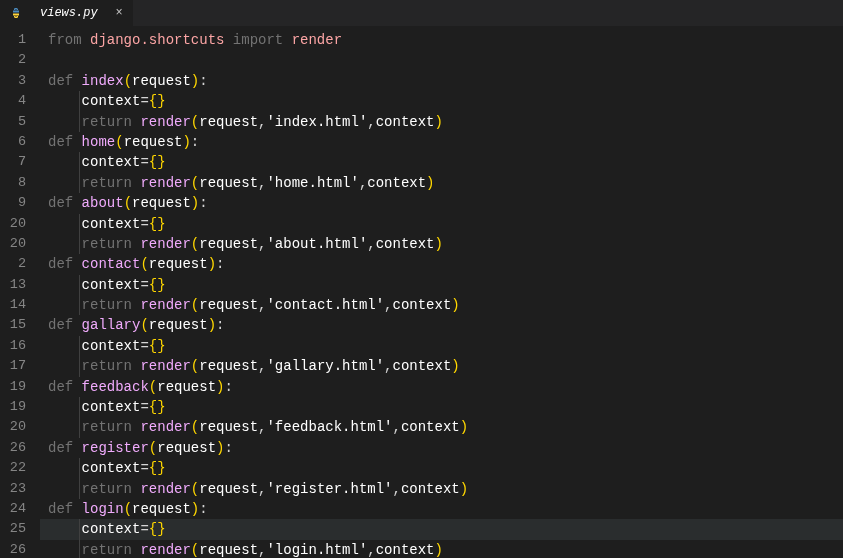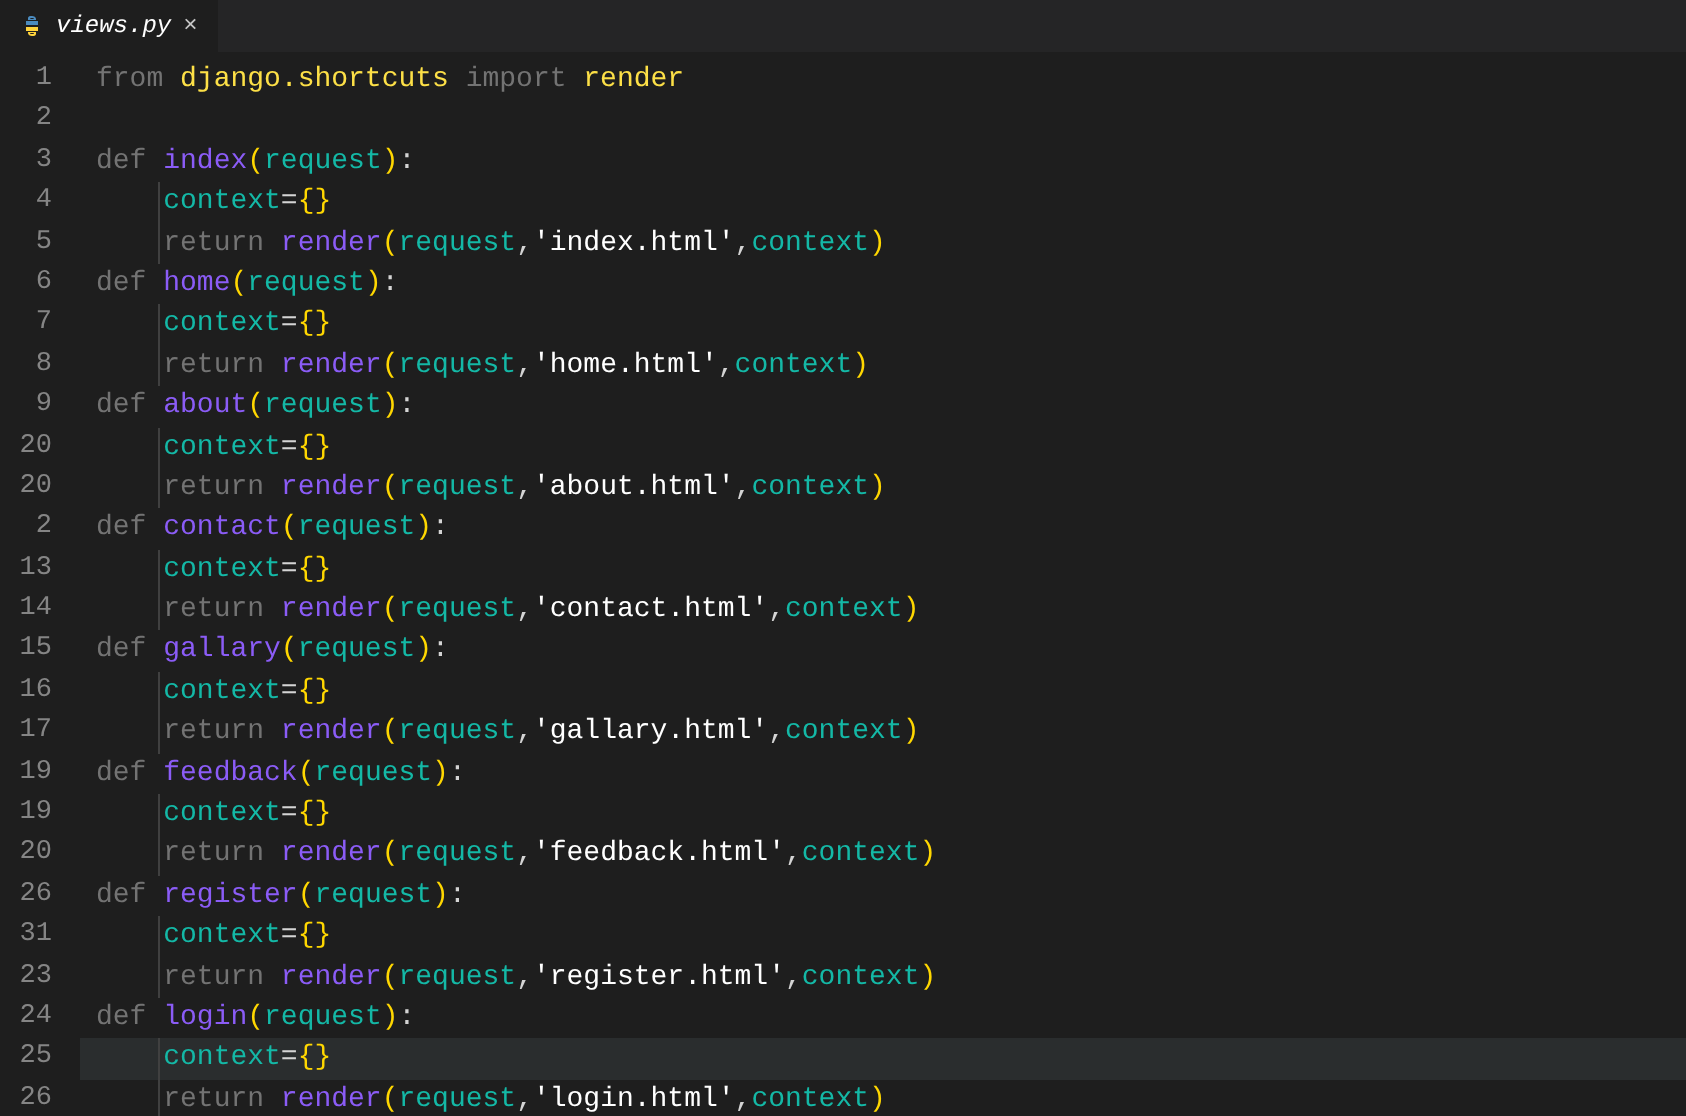--- a/index.html
+++ b/index.html
@@ -14,21 +14,21 @@
   }
   .tabs {
     display: flex;
     background: #252526;
     height: 26px;
     align-items: stretch;
   }
   .tab {
     display: flex;
     align-items: center;
-    gap: 6px;
+    gap: 18px;
     background: #1e1e1e;
     padding: 0 10px;
     font-size: 12px;
     color: #ffffff;
     font-style: italic;
     border-right: 1px solid #252526;
     cursor: pointer;
   }
   .tab-icon {
     display: inline-flex;
@@ -74,23 +74,23 @@
   }
   .indent-guide {
     position: absolute;
     left: 8px;
     top: 0;
     bottom: 0;
     border-left: 1px solid #404040;
     margin-left: 31px;
   }
   .tok-kw { color: #737373; }
-  .tok-mod { color: #fde047; }
-  .tok-fn { color: #8b5cf6; }
-  .tok-param { color: #14b8a6; }
+  .tok-mod { color: #fca5a5; }
+  .tok-fn { color: #f0abfc; }
+  .tok-param { color: #ffffff; }
   .tok-str { color: #ffffff; }
   .tok-punc { color: #d4d4d4; }
   .tok-op { color: #d4d4d4; }
   .tok-brace { color: #ffd700; }
 </style>
 </head>
 <body>
 
 <div class="tabs">
   <div class="tab">
@@ -123,20 +123,20 @@
       <div class="ln">2</div>
       <div class="ln">13</div>
       <div class="ln">14</div>
       <div class="ln">15</div>
       <div class="ln">16</div>
       <div class="ln">17</div>
       <div class="ln">19</div>
       <div class="ln">19</div>
       <div class="ln">20</div>
       <div class="ln">26</div>
-      <div class="ln">31</div>
+      <div class="ln">22</div>
       <div class="ln">23</div>
       <div class="ln">24</div>
       <div class="ln">25</div>
       <div class="ln">26</div>
     </div>
   <div class="code" id="code"><div class="code-line"><span class="tok-kw">from </span><span class="tok-mod">django.shortcuts </span><span class="tok-kw">import </span><span class="tok-mod">render</span></div><div class="code-line"></div><div class="code-line"><span class="tok-kw">def </span><span class="tok-fn">index</span><span class="tok-brace">(</span><span class="tok-param">request</span><span class="tok-brace">)</span><span class="tok-punc">:</span></div><div class="code-line"><span class="indent-guide"></span><span>    </span><span class="tok-param">context</span><span class="tok-op">=</span><span class="tok-brace">{}</span></div><div class="code-line"><span class="indent-guide"></span><span>    </span><span class="tok-kw">return </span><span class="tok-fn">render</span><span class="tok-brace">(</span><span class="tok-param">request</span><span class="tok-punc">,</span><span class="tok-str">'index.html'</span><span class="tok-punc">,</span><span class="tok-param">context</span><span class="tok-brace">)</span></div><div class="code-line"><span class="tok-kw">def </span><span class="tok-fn">home</span><span class="tok-brace">(</span><span class="tok-param">request</span><span class="tok-brace">)</span><span class="tok-punc">:</span></div><div class="code-line"><span class="indent-guide"></span><span>    </span><span class="tok-param">context</span><span class="tok-op">=</span><span class="tok-brace">{}</span></div><div class="code-line"><span class="indent-guide"></span><span>    </span><span class="tok-kw">return </span><span class="tok-fn">render</span><span class="tok-brace">(</span><span class="tok-param">request</span><span class="tok-punc">,</span><span class="tok-str">'home.html'</span><span class="tok-punc">,</span><span class="tok-param">context</span><span class="tok-brace">)</span></div><div class="code-line"><span class="tok-kw">def </span><span class="tok-fn">about</span><span class="tok-brace">(</span><span class="tok-param">request</span><span class="tok-brace">)</span><span class="tok-punc">:</span></div><div class="code-line"><span class="indent-guide"></span><span>    </span><span class="tok-param">context</span><span class="tok-op">=</span><span class="tok-brace">{}</span></div><div class="code-line"><span class="indent-guide"></span><span>    </span><span class="tok-kw">return </span><span class="tok-fn">render</span><span class="tok-brace">(</span><span class="tok-param">request</span><span class="tok-punc">,</span><span class="tok-str">'about.html'</span><span class="tok-punc">,</span><span class="tok-param">context</span><span class="tok-brace">)</span></div><div class="code-line"><span class="tok-kw">def </span><span class="tok-fn">contact</span><span class="tok-brace">(</span><span class="tok-param">request</span><span class="tok-brace">)</span><span class="tok-punc">:</span></div><div class="code-line"><span class="indent-guide"></span><span>    </span><span class="tok-param">context</span><span class="tok-op">=</span><span class="tok-brace">{}</span></div><div class="code-line"><span class="indent-guide"></span><span>    </span><span class="tok-kw">return </span><span class="tok-fn">render</span><span class="tok-brace">(</span><span class="tok-param">request</span><span class="tok-punc">,</span><span class="tok-str">'contact.html'</span><span class="tok-punc">,</span><span class="tok-param">context</span><span class="tok-brace">)</span></div><div class="code-line"><span class="tok-kw">def </span><span class="tok-fn">gallary</span><span class="tok-brace">(</span><span class="tok-param">request</span><span class="tok-brace">)</span><span class="tok-punc">:</span></div><div class="code-line"><span class="indent-guide"></span><span>    </span><span class="tok-param">context</span><span class="tok-op">=</span><span class="tok-brace">{}</span></div><div class="code-line"><span class="indent-guide"></span><span>    </span><span class="tok-kw">return </span><span class="tok-fn">render</span><span class="tok-brace">(</span><span class="tok-param">request</span><span class="tok-punc">,</span><span class="tok-str">'gallary.html'</span><span class="tok-punc">,</span><span class="tok-param">context</span><span class="tok-brace">)</span></div><div class="code-line"><span class="tok-kw">def </span><span class="tok-fn">feedback</span><span class="tok-brace">(</span><span class="tok-param">request</span><span class="tok-brace">)</span><span class="tok-punc">:</span></div><div class="code-line"><span class="indent-guide"></span><span>    </span><span class="tok-param">context</span><span class="tok-op">=</span><span class="tok-brace">{}</span></div><div class="code-line"><span class="indent-guide"></span><span>    </span><span class="tok-kw">return </span><span class="tok-fn">render</span><span class="tok-brace">(</span><span class="tok-param">request</span><span class="tok-punc">,</span><span class="tok-str">'feedback.html'</span><span class="tok-punc">,</span><span class="tok-param">context</span><span class="tok-brace">)</span></div><div class="code-line"><span class="tok-kw">def </span><span class="tok-fn">register</span><span class="tok-brace">(</span><span class="tok-param">request</span><span class="tok-brace">)</span><span class="tok-punc">:</span></div><div class="code-line"><span class="indent-guide"></span><span>    </span><span class="tok-param">context</span><span class="tok-op">=</span><span class="tok-brace">{}</span></div><div class="code-line"><span class="indent-guide"></span><span>    </span><span class="tok-kw">return </span><span class="tok-fn">render</span><span class="tok-brace">(</span><span class="tok-param">request</span><span class="tok-punc">,</span><span class="tok-str">'register.html'</span><span class="tok-punc">,</span><span class="tok-param">context</span><span class="tok-brace">)</span></div><div class="code-line"><span class="tok-kw">def </span><span class="tok-fn">login</span><span class="tok-brace">(</span><span class="tok-param">request</span><span class="tok-brace">)</span><span class="tok-punc">:</span></div><div class="code-line highlight"><span class="indent-guide"></span><span>    </span><span class="tok-param">context</span><span class="tok-op">=</span><span class="tok-brace">{}</span></div><div class="code-line"><span class="indent-guide"></span><span>    </span><span class="tok-kw">return </span><span class="tok-fn">render</span><span class="tok-brace">(</span><span class="tok-param">request</span><span class="tok-punc">,</span><span class="tok-str">'login.html'</span><span class="tok-punc">,</span><span class="tok-param">context</span><span class="tok-brace">)</span></div></div>
 </div>
 
 </body></html>

